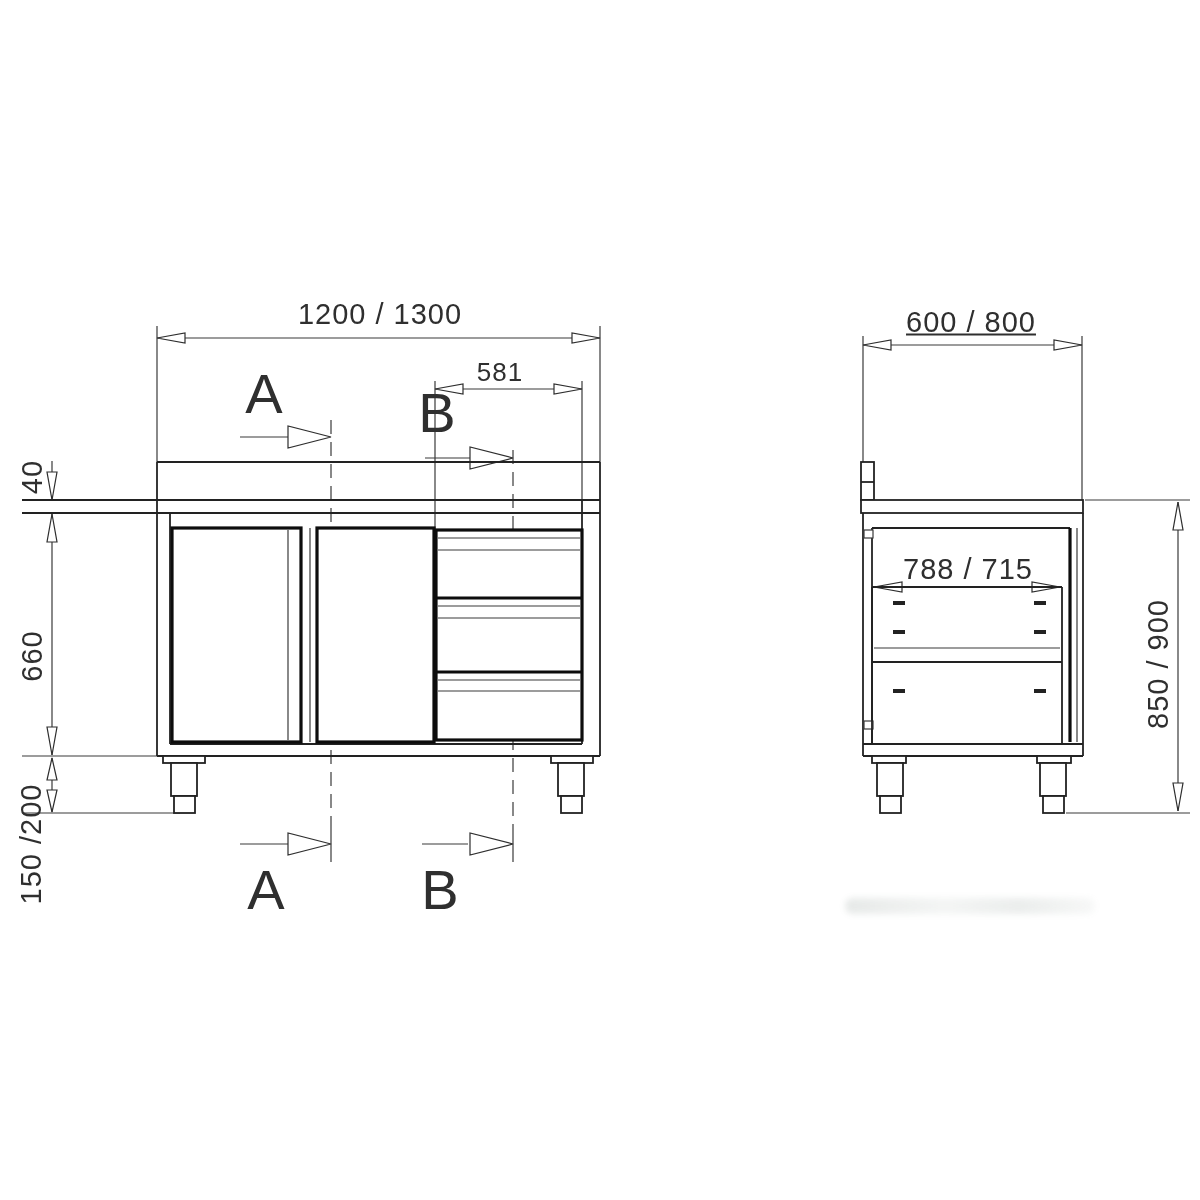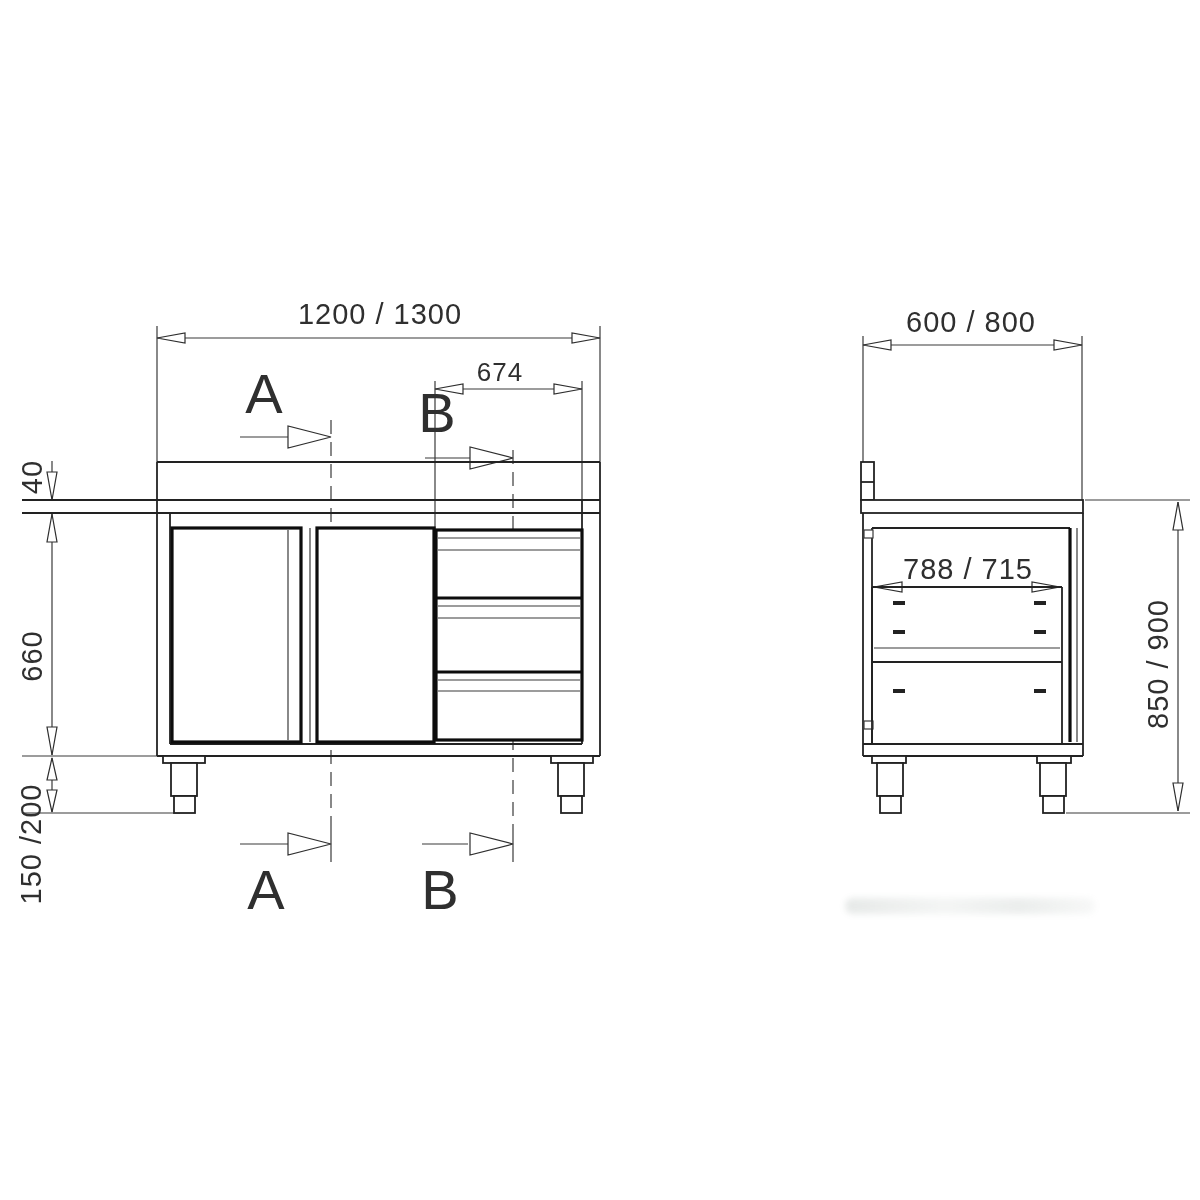--- a/index.html
+++ b/index.html
@@ -192,26 +192,26 @@
       <rect class="m wr" x="872" y="756" width="34" height="7"></rect>
       <rect class="m wr" x="877" y="763" width="26" height="33"></rect>
       <rect class="m wr" x="880" y="796" width="21" height="17"></rect>
       <rect class="m wr" x="1037" y="756" width="34" height="7"></rect>
       <rect class="m wr" x="1040" y="763" width="26" height="33"></rect>
       <rect class="m wr" x="1043" y="796" width="21" height="17"></rect>
     </g>
   </svg>
 
   <div class="lbl dim" style="left:380px;top:314px;">1200 / 1300</div>
-  <div class="lbl dim-sm" style="left:500px;top:372px;">674</div>
+  <div class="lbl dim-sm" style="left:500px;top:372px;">581</div>
   <div class="lbl sec" style="left:264px;top:394px;">A</div>
   <div class="lbl sec" style="left:437px;top:413px;">B</div>
   <div class="lbl sec" style="left:266px;top:890px;">A</div>
   <div class="lbl sec" style="left:440px;top:890px;">B</div>
   <div class="lbl dim rot" style="left:32px;top:477px;">40</div>
   <div class="lbl dim rot" style="left:32px;top:656px;">660</div>
   <div class="lbl dim rot" style="left:31px;top:844px;">150 /200</div>
-  <div class="lbl dim" style="left:971px;top:322px;">600 / 800</div>
+  <div class="lbl dim" style="left:971px;top:322px;text-decoration:underline;">600 / 800</div>
   <div class="lbl dim" style="left:968px;top:569px;">788 / 715</div>
   <div class="lbl dim rot" style="left:1158px;top:664px;">850 / 900</div>
 
   <div id="watermark"></div>
 </div>
 
 </body></html>

